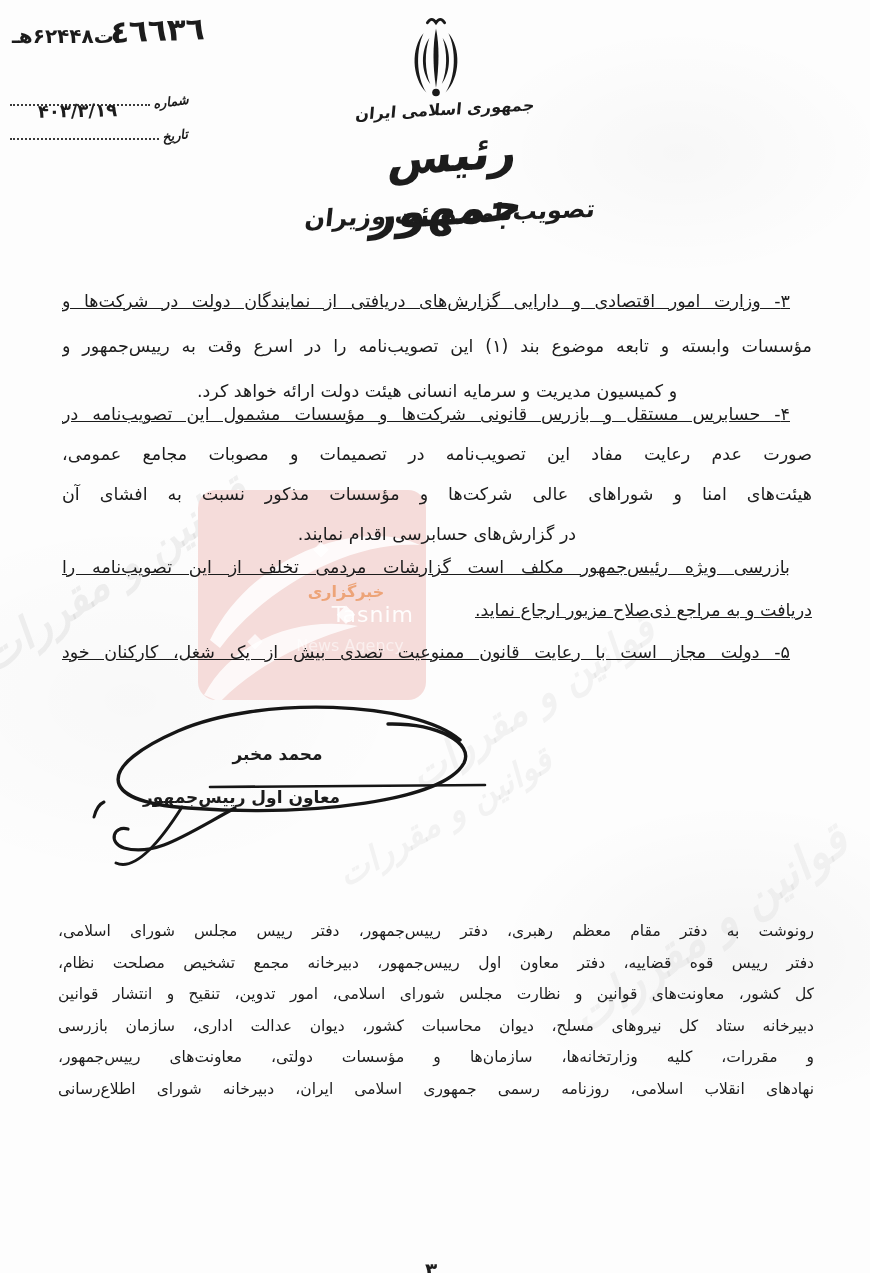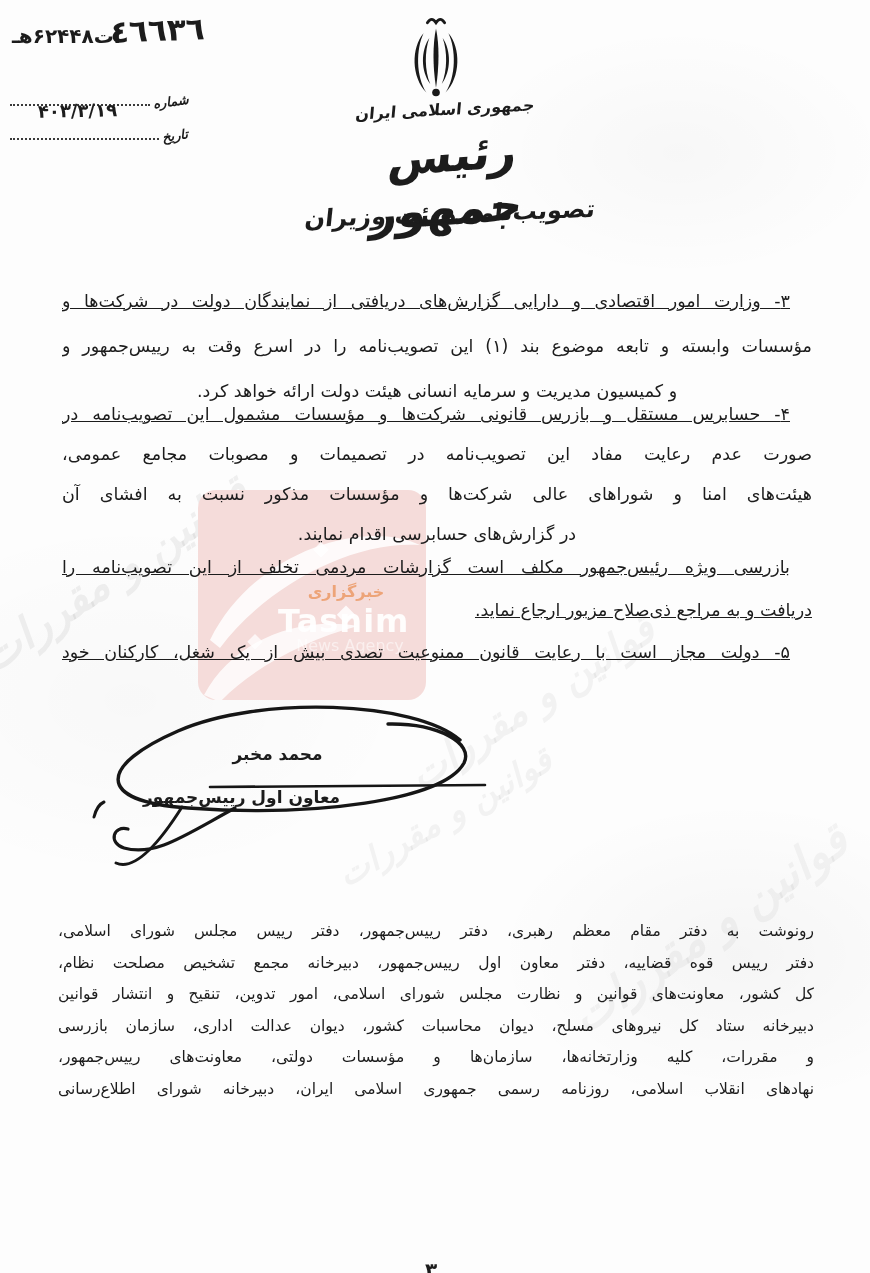--- a/index.html
+++ b/index.html
@@ -27,22 +27,22 @@
   .g2{left:400px;top:760px;font-size:40px;transform:rotate(-33deg);color:rgba(60,60,60,0.06);}
   .g3{left:560px;top:1000px;font-size:46px;transform:rotate(-35deg);color:rgba(60,60,60,0.05);}
   .g4{left:330px;top:860px;font-size:34px;transform:rotate(-30deg);color:rgba(60,60,60,0.055);}
   
   .tasnim{
     position:absolute;left:190px;top:490px;width:228px;height:210px;
     border-radius:18px;z-index:2;pointer-events:none;margin-left:8px;
   }
   .tasnim .fa{position:absolute;left:88px;top:92px;width:120px;text-align:center;
     font-size:16px;font-weight:bold;}
-  .tasnim .en{position:absolute;left:80px;top:112px;width:136px;text-align:left;
-    font-size:32px;font-weight:bold;color:rgba(255,255,255,0.92);letter-spacing:1px;}
+  .tasnim .en{position:absolute;left:80px;top:112px;width:136px;text-align:right;
+    font-size:22px;font-weight:normal;color:rgba(255,255,255,0.92);letter-spacing:1px;}
   .tasnim .sub{position:absolute;left:92px;top:146px;width:120px;text-align:center;
     font-size:16px;color:rgba(255,255,255,0.55);}
   
   .stamp-hand{
     position:absolute;left:110px;top:12px;z-index:3;
     font-size:31px;font-weight:bold;letter-spacing:7px;
     transform:rotate(-2deg);direction:ltr;
   }
   .stamp-print{
     position:absolute;left:12px;top:24px;z-index:3;

